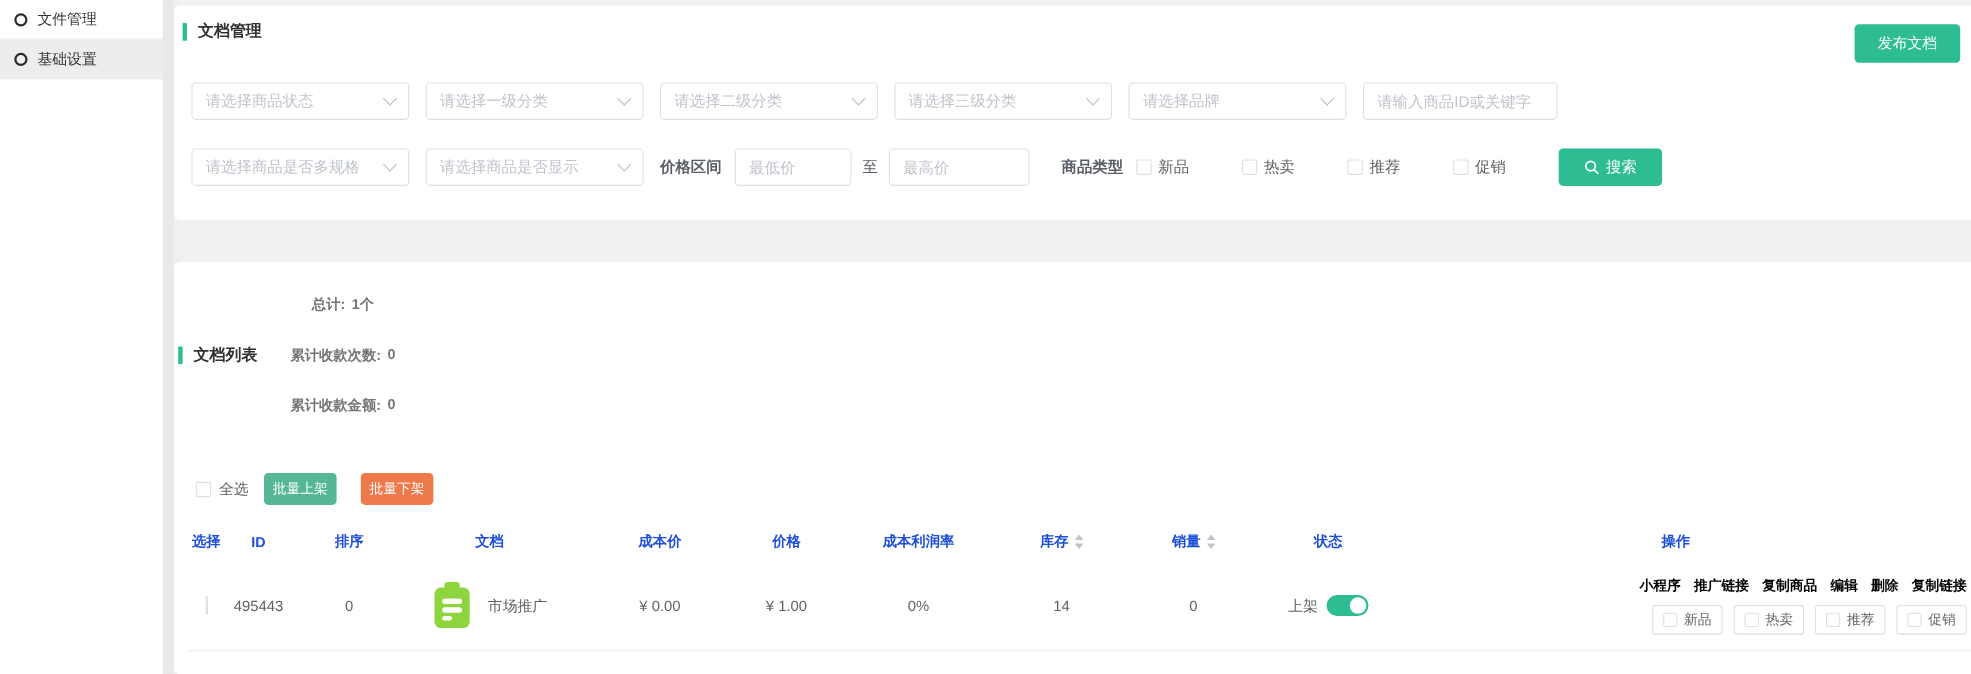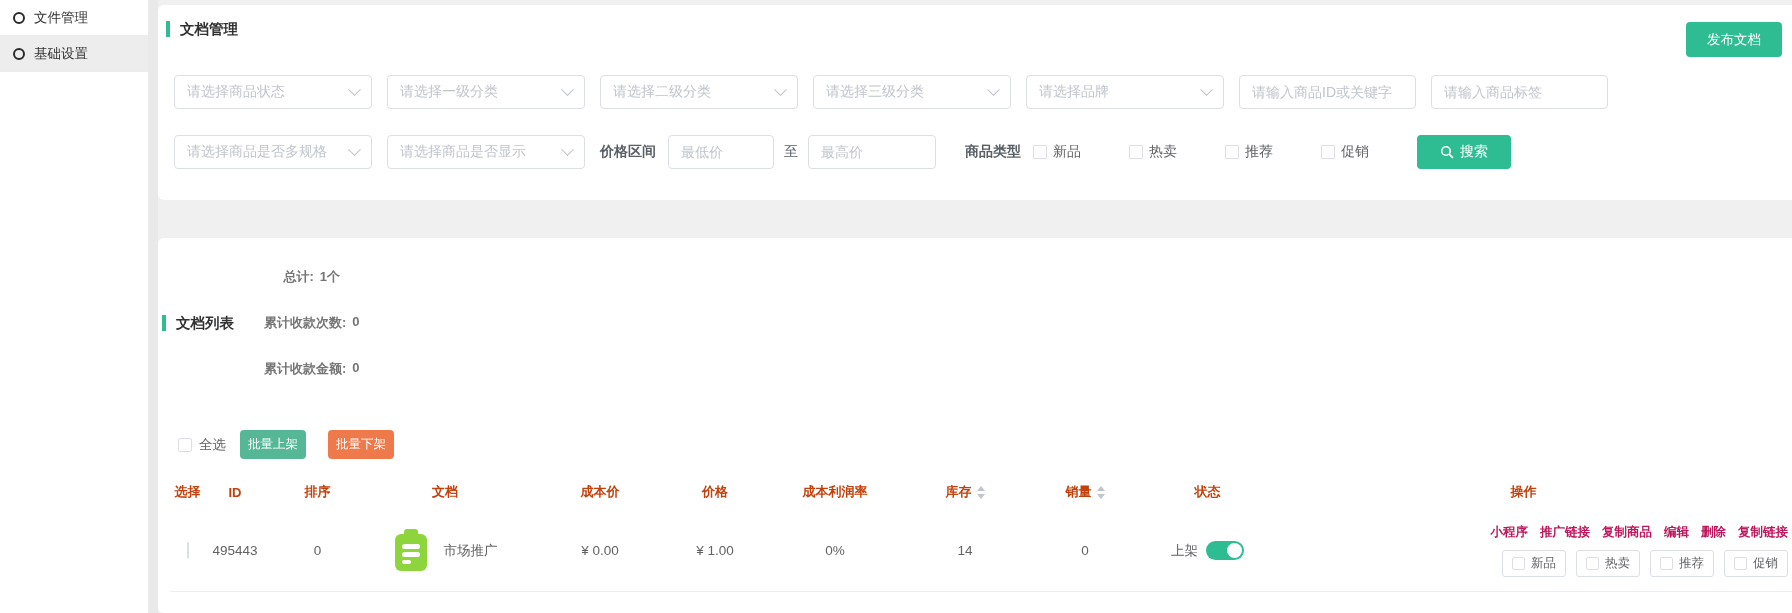--- a/index.html
+++ b/index.html
@@ -61,41 +61,41 @@
 
   .batch-row { display:flex; align-items:center; margin:52px 0 0 20px; gap:14px; }
   .select-all { display:flex; align-items:center; gap:7px; font-size:13.5px;
     color:#606266; cursor:pointer; }
   .batch-btn { width:66px; height:29px; font-size:12.5px; }
   .batch-on { background:#55b795; }
   .batch-off { background:#ee7a4b; margin-left:8px; }
 
   table { width:calc(100% - 12px); margin:14px 0 0 12px; border-collapse:collapse;
     table-layout:fixed; }
-  th { height:38px; font-size:13px; color:#c2410c; font-weight:bold; text-align:center;
+  th { height:38px; font-size:13px; color:#1d4ed8; font-weight:bold; text-align:center;
     white-space:nowrap; }
   td { height:80px; border-bottom:1px solid #ebeef5; text-align:center;
     font-size:13.5px; color:#606266; }
   .sort-wrap { display:inline-flex; align-items:center; gap:5px; }
   .sorters { display:inline-flex; flex-direction:column; gap:3px; cursor:pointer; }
   .tri-up { width:0; height:0; border-left:4px solid transparent;
     border-right:4px solid transparent; border-bottom:5px solid #c0c4cc; }
   .tri-down { width:0; height:0; border-left:4px solid transparent;
     border-right:4px solid transparent; border-top:5px solid #c0c4cc; }
 
   .doc-cell { display:flex; align-items:center; justify-content:center; gap:15px; }
   .status-cell { display:inline-flex; align-items:center; gap:8px; }
   .toggle { width:38px; height:19px; border-radius:10px; background:#2ebd92;
     position:relative; cursor:pointer; flex:none; }
   .toggle .knob { position:absolute; top:2px; right:2px; width:15px; height:15px;
     border-radius:50%; background:#fff; }
 
   .ops { display:flex; flex-direction:column; align-items:flex-end; gap:9px; padding-right:4px; }
   .op-links { display:flex; gap:12px; }
-  .op-link { color:#be185d; font-size:12.5px; font-weight:bold; cursor:pointer; white-space:nowrap; }
+  .op-link { color:#000000; font-size:12.5px; font-weight:bold; cursor:pointer; white-space:nowrap; }
   .op-tags { display:flex; gap:10px; }
   .tagbox { display:inline-flex; align-items:center; gap:6px; border:1px solid #dcdfe6;
     border-radius:3px; padding:4px 9px; font-size:12.5px; color:#606266; cursor:pointer;
     background:#fff; }
   .tagbox .cb { width:13px; height:13px; }
 </style>
 </head>
 <body>
 
 <div class="app">
@@ -135,21 +135,20 @@
         </div>
         <div class="sel">
           <span class="ph">请选择三级分类</span>
           <i class="chev"></i>
         </div>
         <div class="sel">
           <span class="ph">请选择品牌</span>
           <i class="chev"></i>
         </div>
         <input class="txt-input w177" placeholder="请输入商品ID或关键字" style="">
-        <input class="txt-input w177" placeholder="请输入商品标签" style="">
       </div>
 
       <div class="filter-row">
         <div class="sel">
           <span class="ph">请选择商品是否多规格</span>
           <i class="chev"></i>
         </div>
         <div class="sel">
           <span class="ph">请选择商品是否显示</span>
           <i class="chev"></i>

